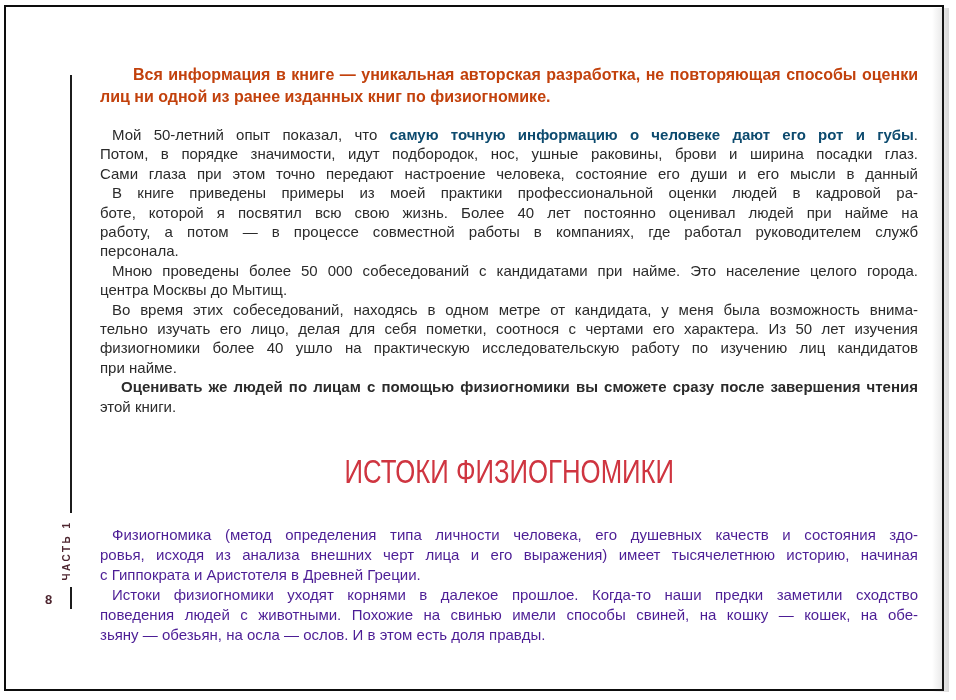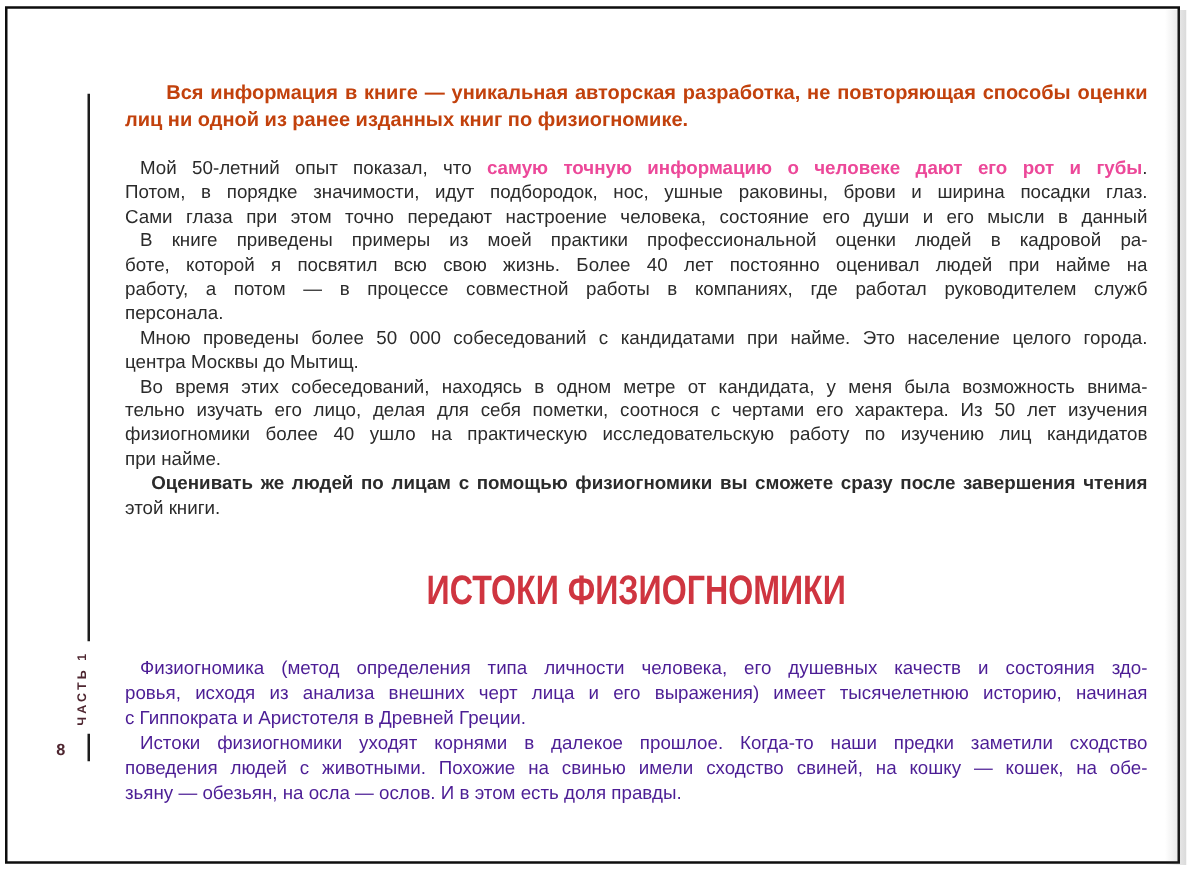--- a/index.html
+++ b/index.html
@@ -38,24 +38,24 @@
   .tline{
     text-align:justify;text-align-last:justify;
     overflow:hidden;white-space:normal;
   }
   .tline.last{text-align-last:left;}
   .tline.first{text-indent:12px;}
   .intro{top:64px;font-size:16px;line-height:22px;font-weight:700;color:#c2410c;}
   .intro .tline.first{text-indent:33px;}
   .body1{top:125px;font-size:15px;line-height:19.4px;color:#2b2b2b;}
   .body2{top:525px;font-size:15px;line-height:20px;color:#4c1d95;}
-  .red{color:#ec4899;font-weight:700;}
+  .red{color:#0c4a6e;font-weight:700;}
   .section-heading{
     position:absolute;left:100px;top:454px;width:818px;
-    text-align:center;color:#cf3540;font-weight:700;font-size:33px;line-height:36px;
+    text-align:center;color:#cf3540;font-weight:400;font-size:33px;line-height:36px;
   }
   .section-heading span{display:inline-block;transform:scaleX(0.78);transform-origin:50% 50%;white-space:nowrap;}
 </style>
 </head>
 <body>
 
 <div class="page-border"></div>
 
 <div class="rule rule-upper"></div>
 <div class="chapter-label">
@@ -88,17 +88,17 @@
 
 <div class="section-heading">
   <span>ИСТОКИ ФИЗИОГНОМИКИ</span>
 </div>
 
 <div class="col body2" id="body-lower">
     <div class="tline first"><span>Физиогномика (метод определения типа личности человека, его душевных качеств и состояния здо-</span></div>
     <div class="tline"><span>ровья, исходя из анализа внешних черт лица и его выражения) имеет тысячелетнюю историю, начиная</span></div>
     <div class="tline last"><span>с Гиппократа и Аристотеля в Древней Греции.</span></div>
     <div class="tline first"><span>Истоки физиогномики уходят корнями в далекое прошлое. Когда-то наши предки заметили сходство</span></div>
-    <div class="tline"><span>поведения людей с животными. Похожие на свинью имели сходство свиней, на кошку — кошек, на обе-</span></div>
+    <div class="tline"><span>поведения людей с животными. Похожие на свинью имели способы свиней, на кошку — кошек, на обе-</span></div>
     <div class="tline last"><span>зьяну — обезьян, на осла — ослов. И в этом есть доля правды.</span></div>
   </div>
 
 <div class="scan-shadow"></div>
 
 </body></html>

